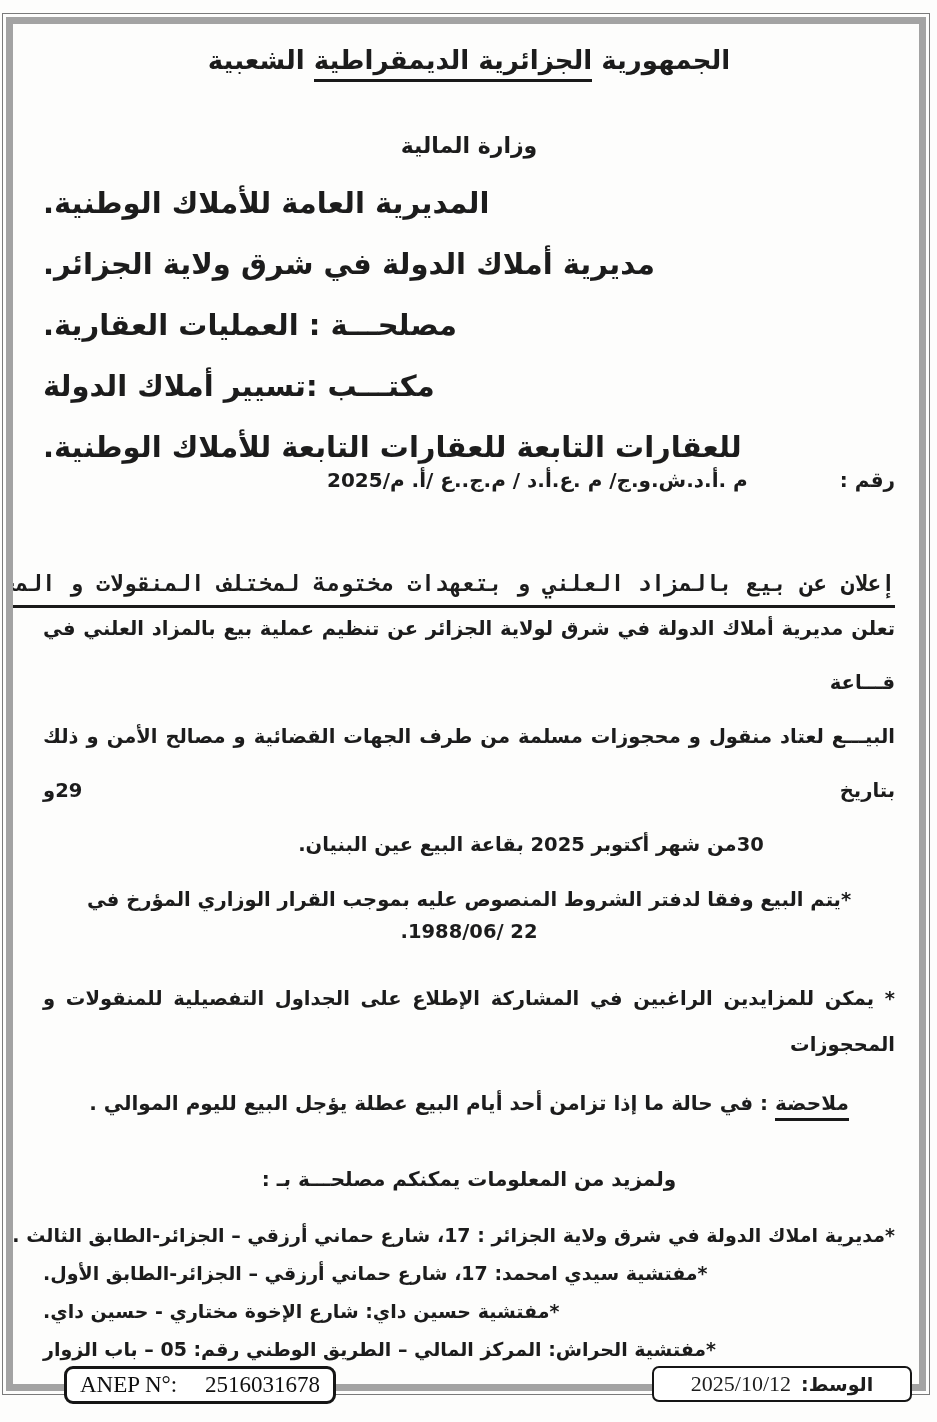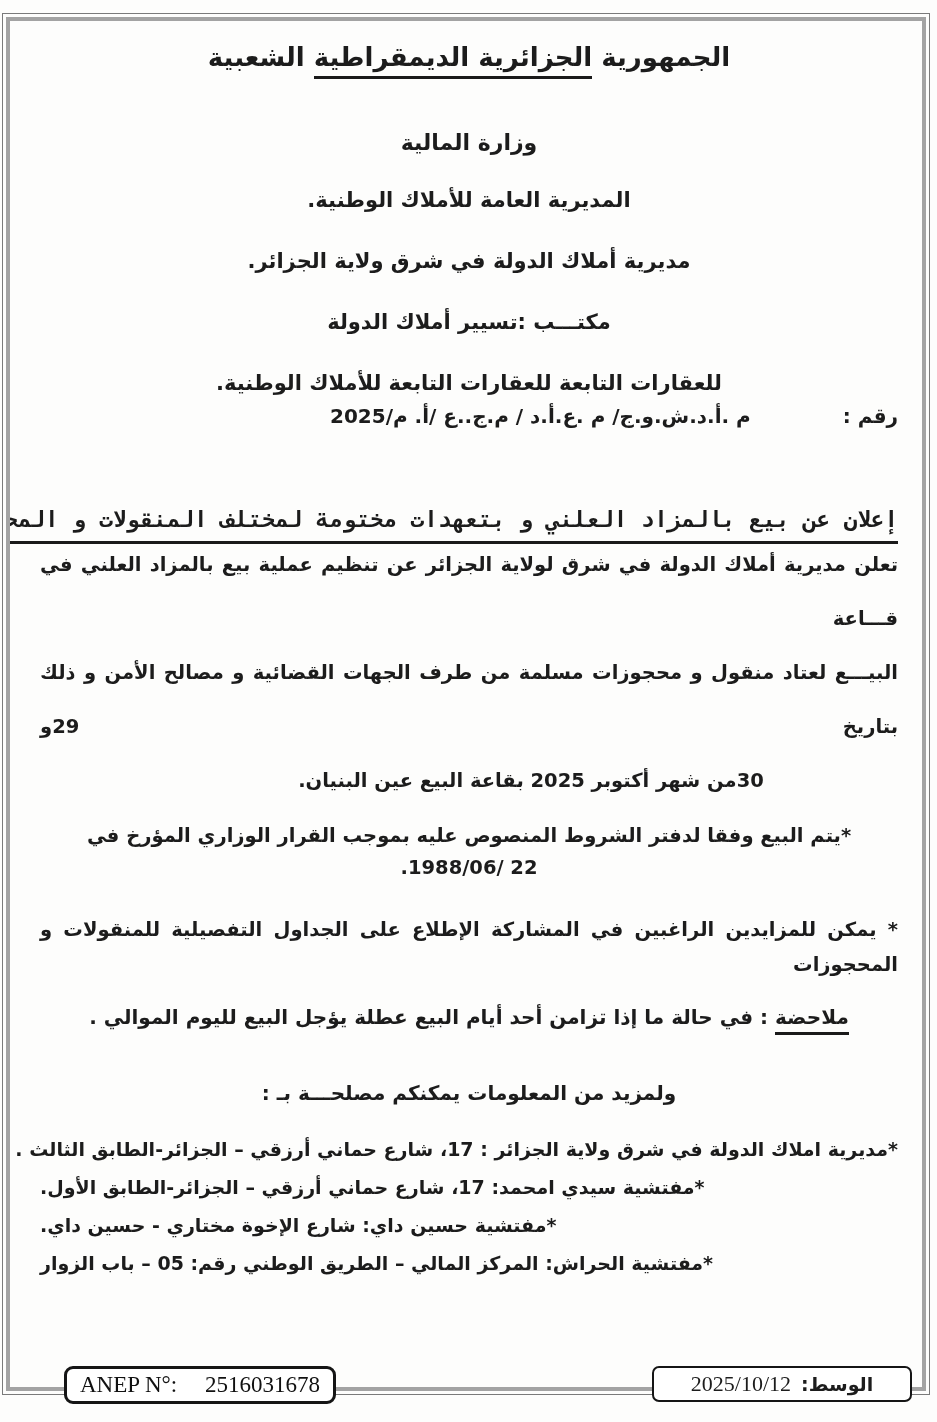--- a/index.html
+++ b/index.html
@@ -12,46 +12,46 @@
     position:relative;width:937px;height:1422px;
     background:#fdfdfc;color:#1c1c1c;overflow:hidden;
   }
   
   .frame-outer{
     position:absolute;top:13px;left:2px;right:7px;bottom:27px;
     border:1px solid #7a7a7a;padding:3px;box-sizing:border-box;
   }
   .frame-inner{
     width:100%;height:100%;box-sizing:border-box;
-    border:4px solid #a3a3a3;
+    border:7px solid #a3a3a3;
     overflow:hidden;
   }
   .content{
     direction:rtl;
     padding:14px 24px 0 30px;
     font-weight:bold;
   }
   .republic{text-align:center;font-size:26px;margin-top:6px;line-height:32px;}
   .u-part{border-bottom:3px solid #1a1a1a;padding-bottom:4px;}
   .ministry{text-align:center;font-size:22px;margin-top:56px;line-height:28px;}
-  .lh{text-align:center;font-size:21px;line-height:26px;margin-top:35px;white-space:nowrap;}
+  .lh{text-align:left;font-size:29px;line-height:26px;margin-top:35px;white-space:nowrap;}
   .lh.first{margin-top:30px;}
   .ref-row{
     display:flex;justify-content:flex-start;align-items:baseline;
     gap:92px;font-size:20px;margin-top:6px;line-height:28px;
   }
   .doc-title{text-align:right;margin-top:74px;font-size:22.5px;line-height:34px;white-space:nowrap;font-family:Liberation Mono, monospace;}
   .u-title{border-bottom:3px solid #1a1a1a;padding-bottom:7px;}
   .pline{font-size:19.5px;line-height:54px;}
   .just{text-align:justify;text-align-last:justify;}
   .centered{text-align:center;}
   .shift-right{transform:translateX(62px);}
   .right{text-align:center;}
   .p2{margin-top:12px;line-height:32px;}
-  .p3a{margin-top:28px;line-height:35px;}
+  .p3a{margin-top:28px;line-height:46px;}
   .p3b{line-height:46px;}
   .note-line{margin-top:18px;line-height:34px;font-size:20px;}
   .u-note{border-bottom:3px solid #1a1a1a;padding-bottom:3px;}
   .intro-line{margin-top:44px;line-height:30px;font-size:20px;}
   .contacts{margin-top:22px;}
   .contact{text-align:left;font-size:19px;line-height:38px;white-space:nowrap;}
   
   .anep-box{
     position:absolute;left:64px;top:1366px;width:272px;height:38px;
     background:#fff;border:3px solid #151515;border-radius:9px;
@@ -75,20 +75,21 @@
   <div class="frame-outer">
     <div class="frame-inner">
       <div class="content">
 
         <div class="republic"><span>الجمهورية </span><span class="u-part">الجزائرية الديمقراطية</span><span> الشعبية</span></div>
 
         <div class="ministry">وزارة المالية</div>
 
         <div class="lh first">المديرية العامة للأملاك الوطنية.</div>
         <div class="lh">مديرية أملاك الدولة في شرق ولاية الجزائر.</div>
+        <div class="lh">مصلحـــة : العمليات العقارية.</div>
         <div class="lh">مكتـــب :تسيير أملاك الدولة</div>
         <div class="lh">للعقارات التابعة للعقارات التابعة للأملاك الوطنية.</div>
 
         <div class="ref-row">
           <span>رقم :</span>
           <span>م .أ.د.ش.و.ج/ م .ع.أ.د / م.ج..ع /أ. م/2025</span>
         </div>
 
         <div class="doc-title"><span class="u-title">إعلان  عن بيع بالمزاد العلني و بتعهدات  مختومة لمختلف المنقولات و المحجوزات</span></div>
 

